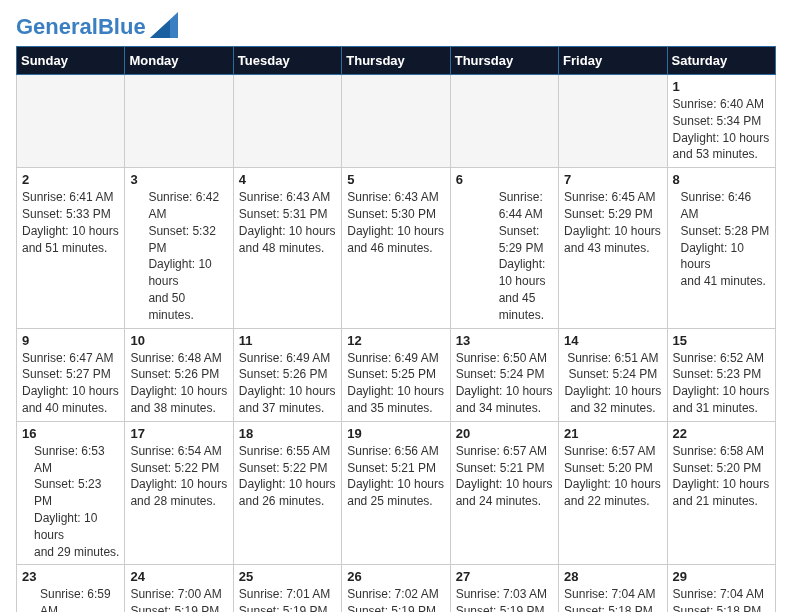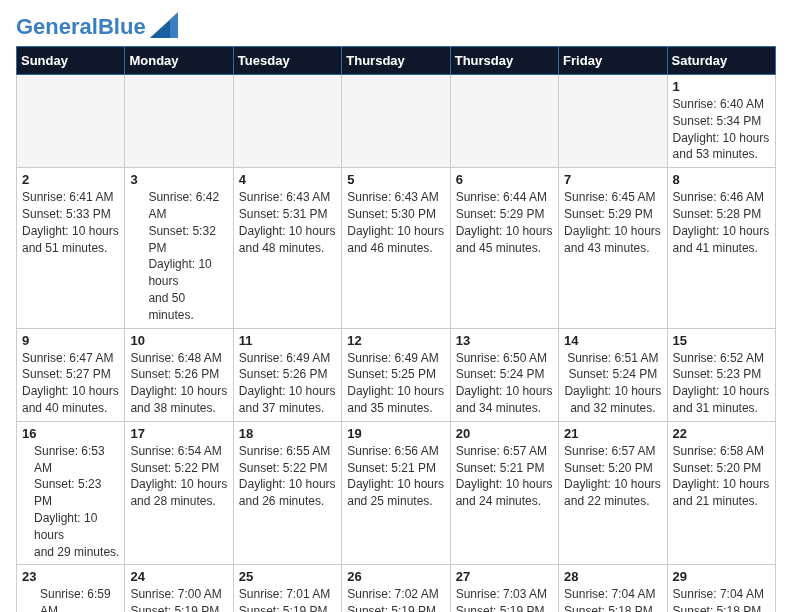--- a/index.html
+++ b/index.html
@@ -163,35 +163,35 @@
         </td>
         <td>
           <span class="day-number">5</span>
           <div class="day-info" style="white-space: pre-line;">Sunrise: 6:43 AM
 Sunset: 5:30 PM
 Daylight: 10 hours
 and 46 minutes.</div>
         </td>
         <td>
           <span class="day-number">6</span>
-          <div class="day-info" style="white-space: pre-line;">Sunrise: 6:44 AM
+          <div class="day-info" style="white-space: pre-line; margin-left: 43px;">Sunrise: 6:44 AM
 Sunset: 5:29 PM
 Daylight: 10 hours
 and 45 minutes.</div>
         </td>
         <td>
           <span class="day-number">7</span>
           <div class="day-info" style="white-space: pre-line;">Sunrise: 6:45 AM
 Sunset: 5:29 PM
 Daylight: 10 hours
 and 43 minutes.</div>
         </td>
         <td>
           <span class="day-number">8</span>
-          <div class="day-info" style="white-space: pre-line;">Sunrise: 6:46 AM
+          <div class="day-info" style="white-space: pre-line; margin-left: 8px;">Sunrise: 6:46 AM
 Sunset: 5:28 PM
 Daylight: 10 hours
 and 41 minutes.</div>
         </td>
       </tr>
       <tr>
         <td>
           <span class="day-number">9</span>
           <div class="day-info" style="white-space: pre-line;">Sunrise: 6:47 AM
 Sunset: 5:27 PM

